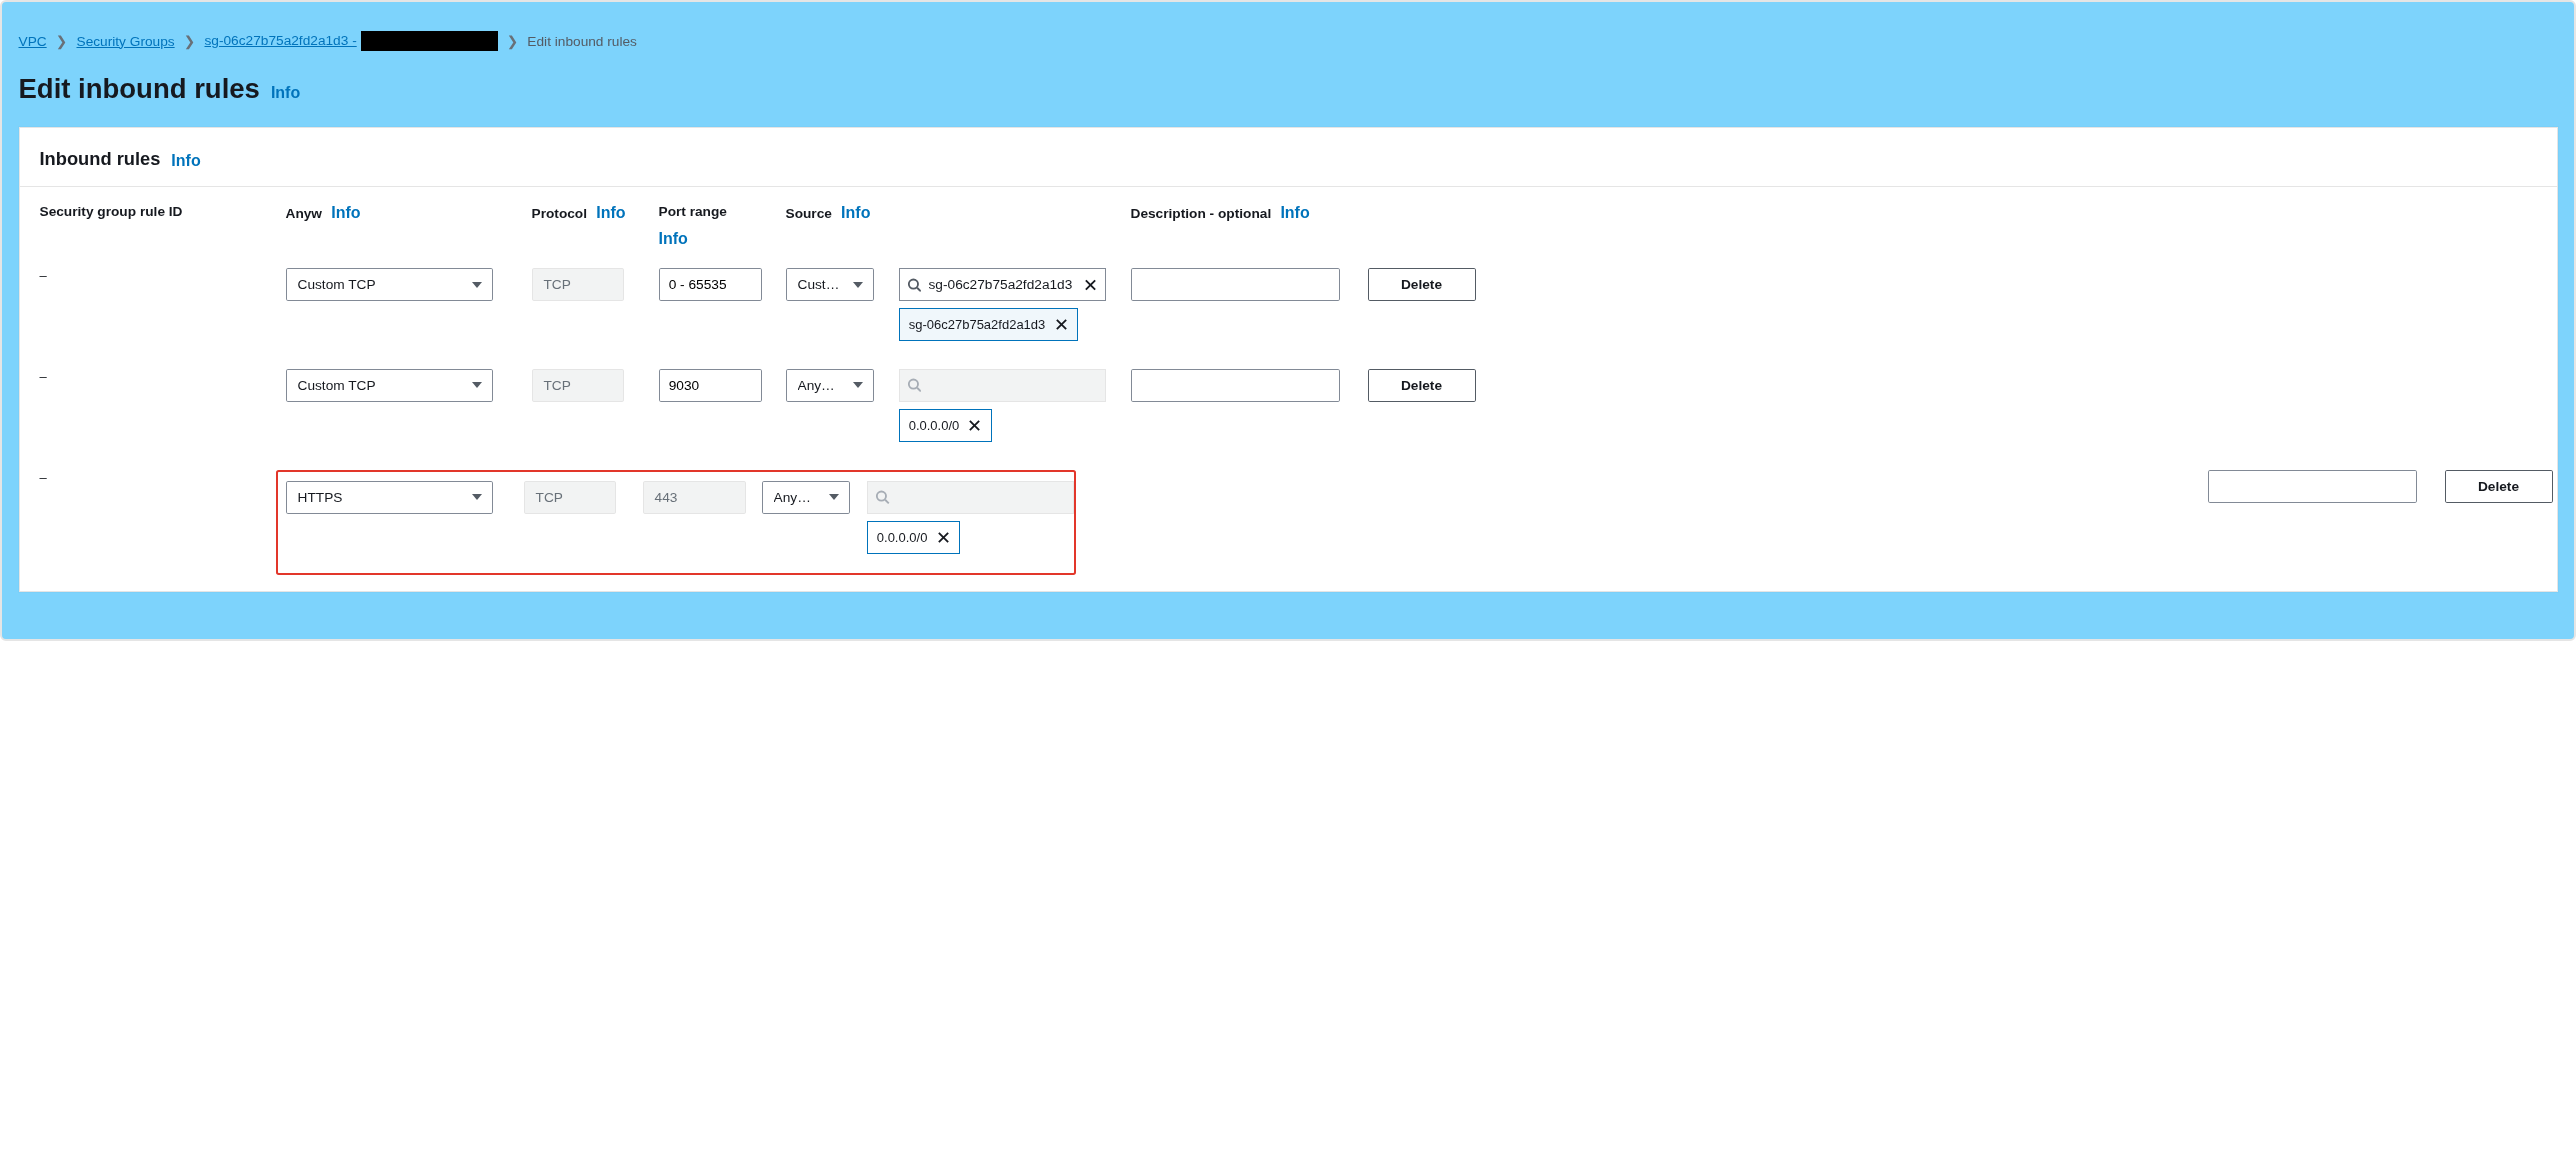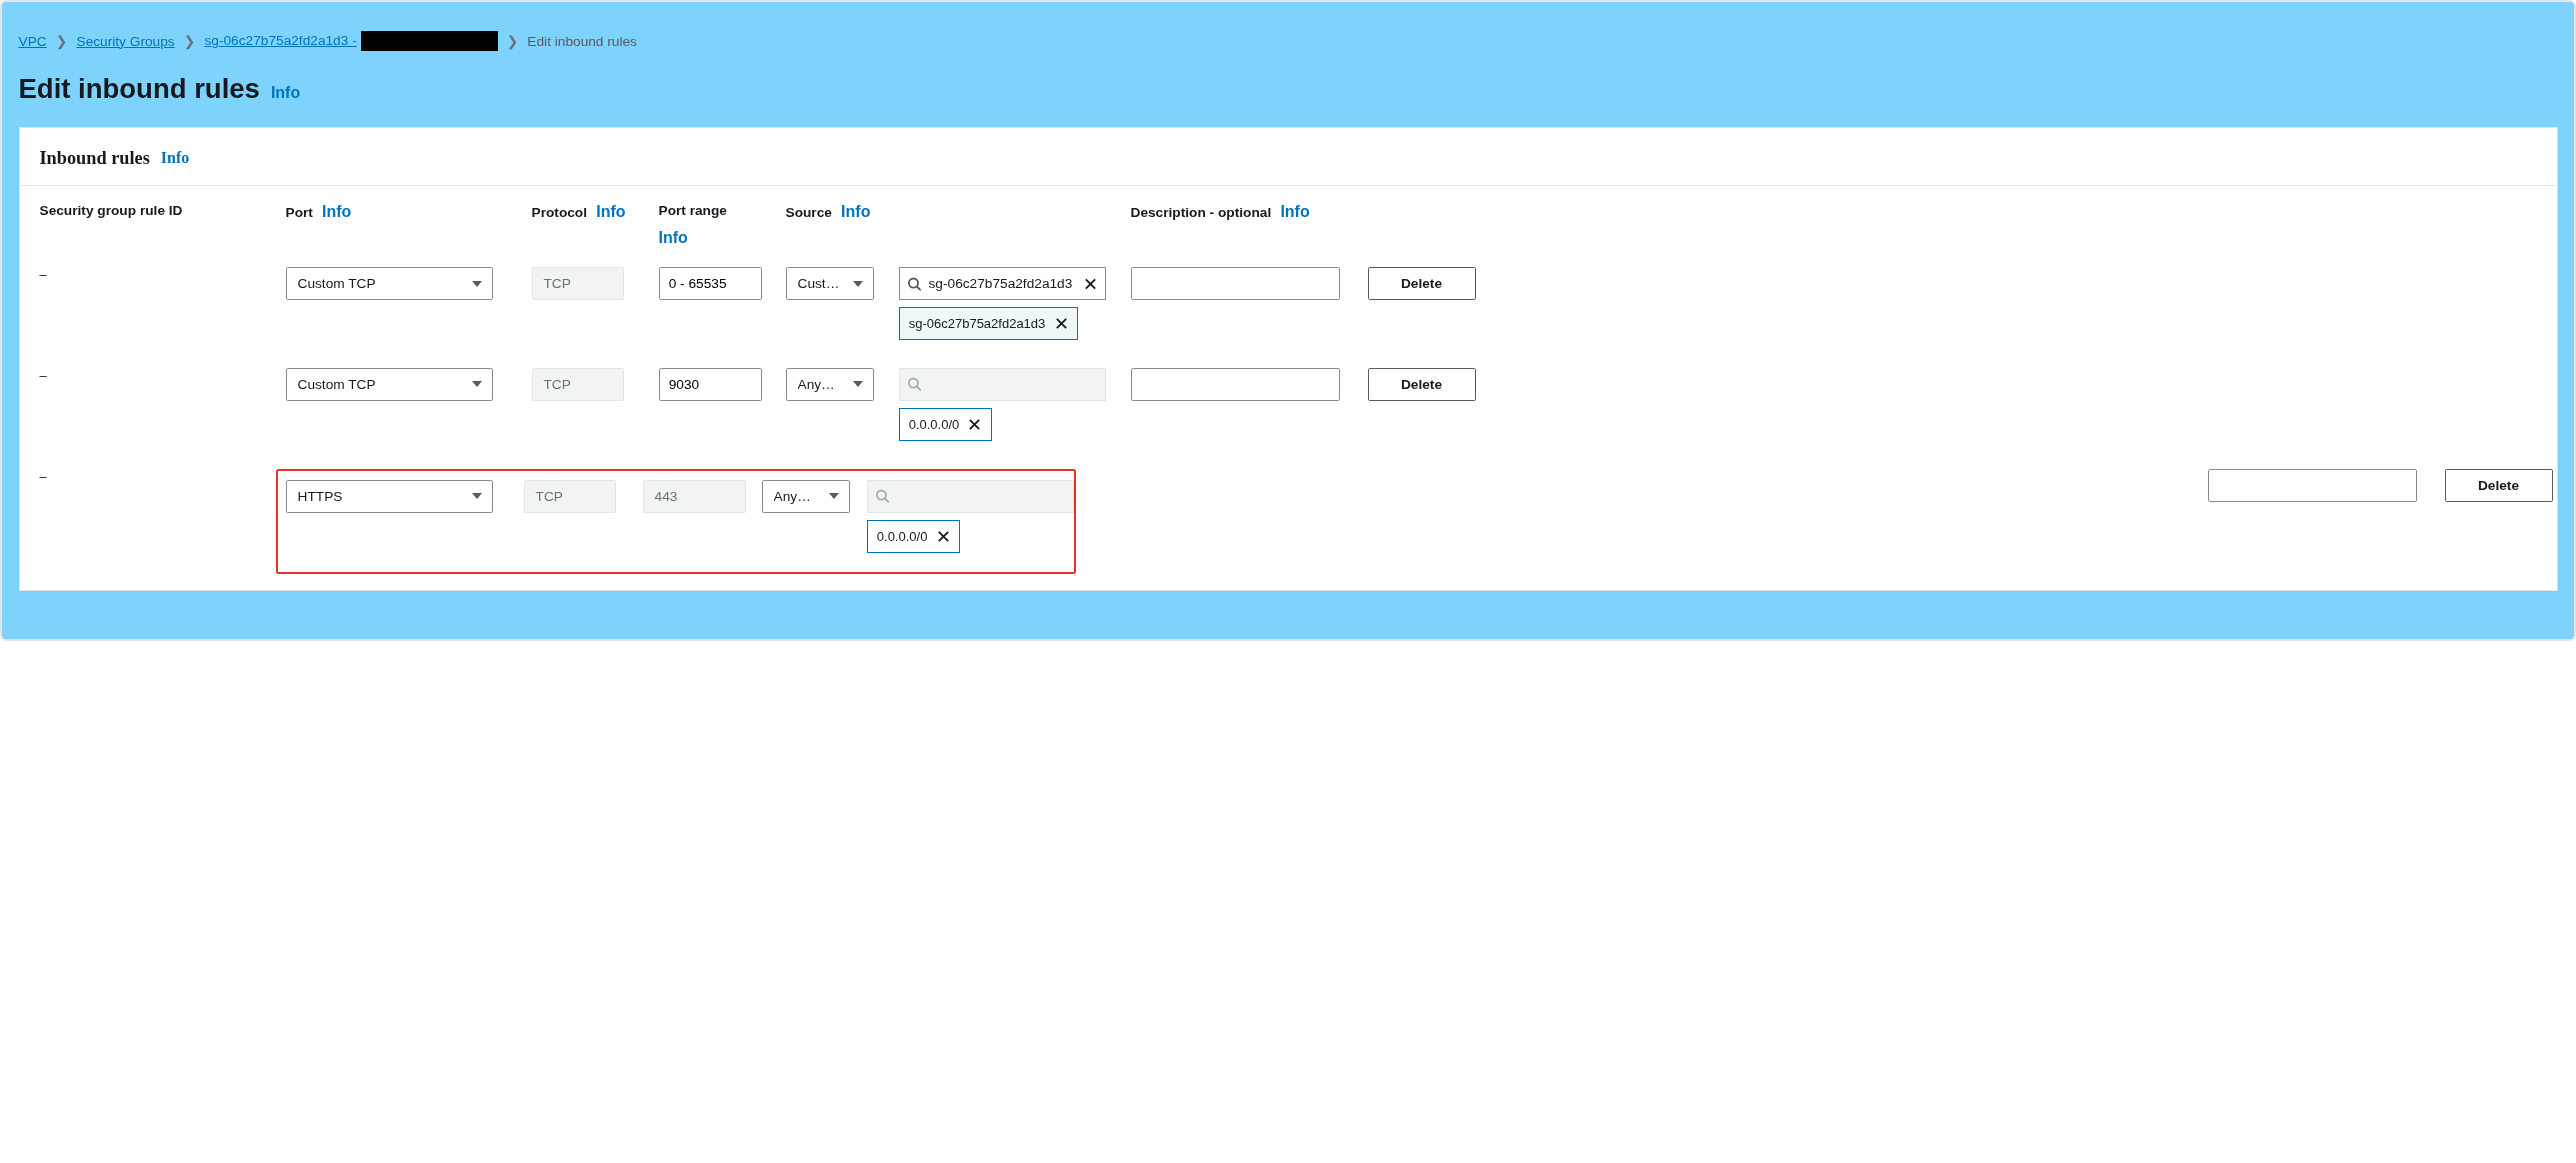--- a/index.html
+++ b/index.html
@@ -59,21 +59,21 @@
   
   .panel {
     margin: 0 16.5px;
     background: #fff;
     border: 0.9px solid #e5e5e5;
     box-shadow: 0 0 0 0.9px rgba(0,0,0,0.02);
   }
   .panel-header {
     padding: 20px 20px 16.5px 20px;
     border-bottom: 0.9px solid #e5e5e5;
-    display: flex; align-items: center; gap: 11px; font-family: Liberation Serif, serif;
+    display: flex; align-items: flex-end; gap: 11px;
   }
   .panel-title { font-size: 18.3px; font-weight: 700; }
 
   
   .rules-table { padding: 0 20px 0 20px; }
   .thead-row, .rule-row {
     display: grid;
     grid-template-columns: 238px 238px 119px 119px 105px 224px 229px 92px;
     gap: 8px;
     align-items: start;
@@ -206,21 +206,21 @@
     <div class="panel-header">
       <span class="panel-title">Inbound rules</span>
       <span class="info-link">Info</span>
     </div>
 
     <div class="rules-table">
 
       <div class="thead-row">
         <div class="th">Security group rule ID</div>
         <div class="th">
-          <span>Port</span>
+          <span>Anyw</span>
           <span class="info-link">Info</span>
         </div>
         <div class="th">
           <span>Protocol</span>
           <span class="info-link">Info</span>
         </div>
         <div class="th" style="flex-direction:column; gap:11px;">
           <span>Port range</span>
           <span class="info-link">Info</span>
         </div>

